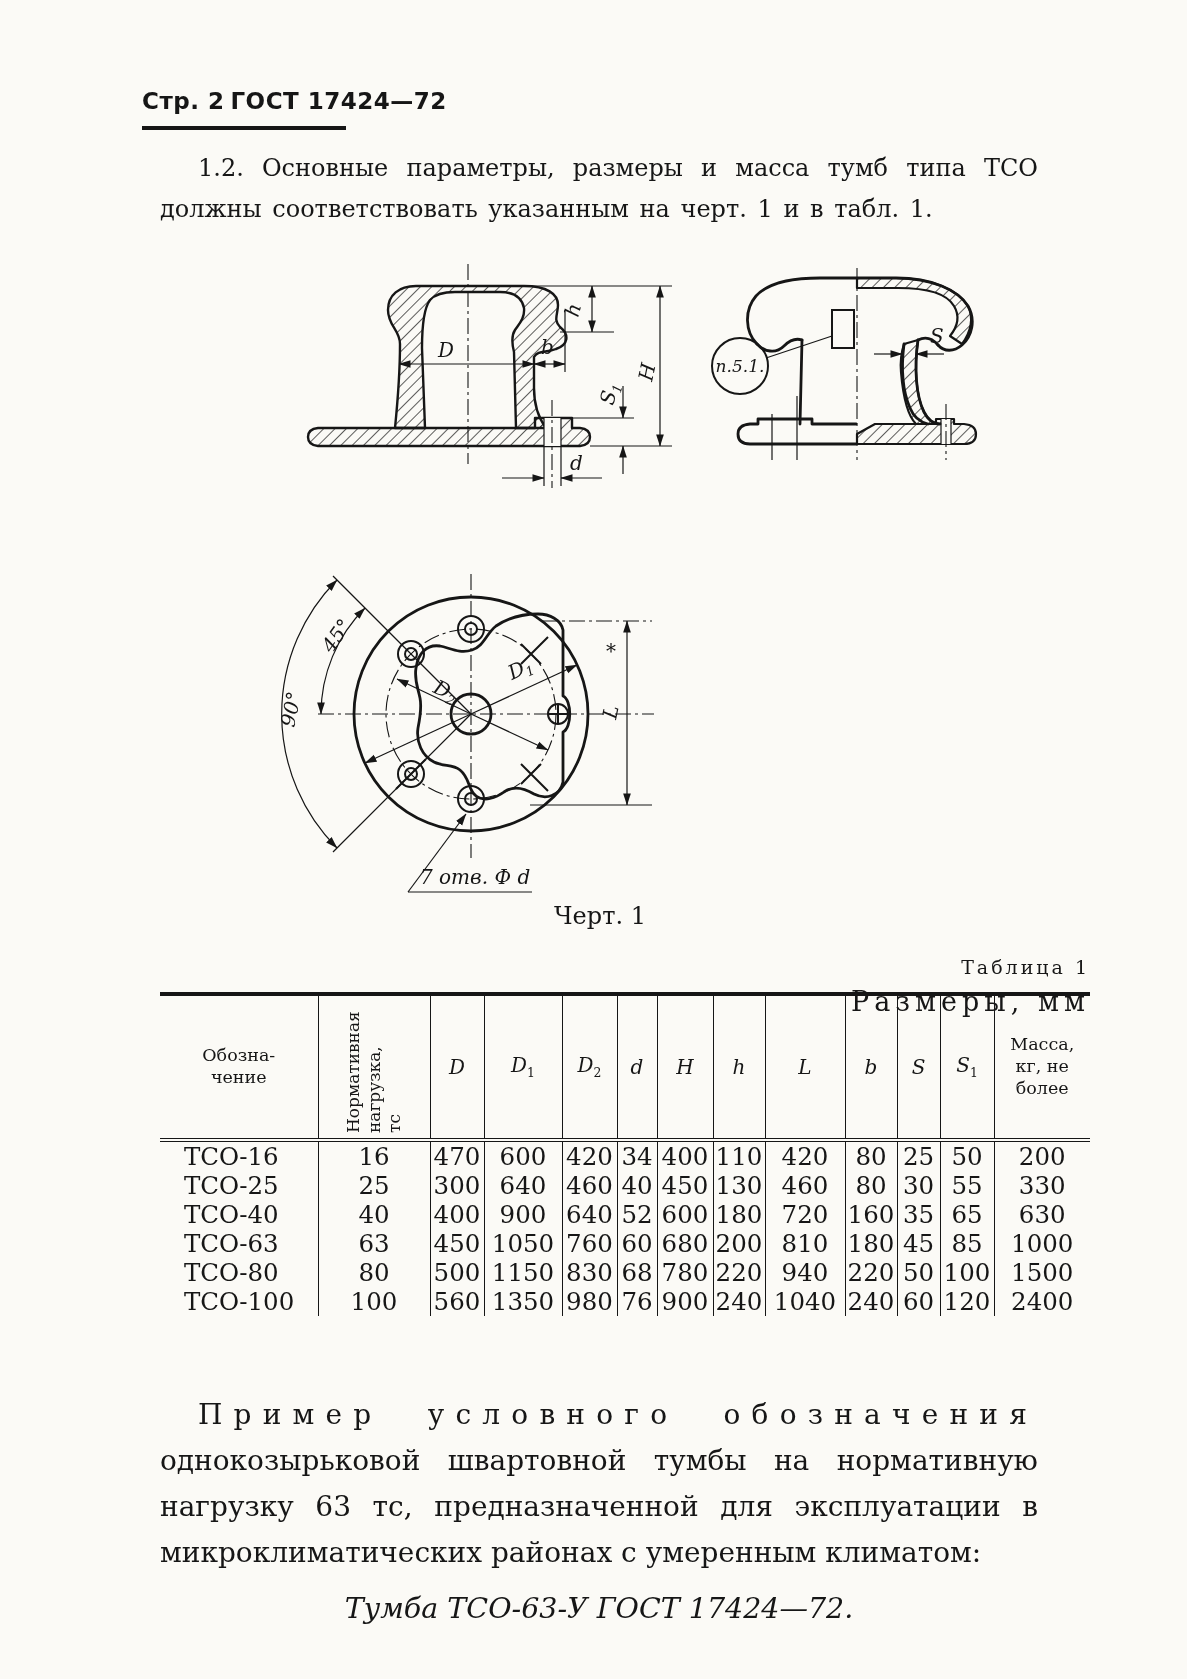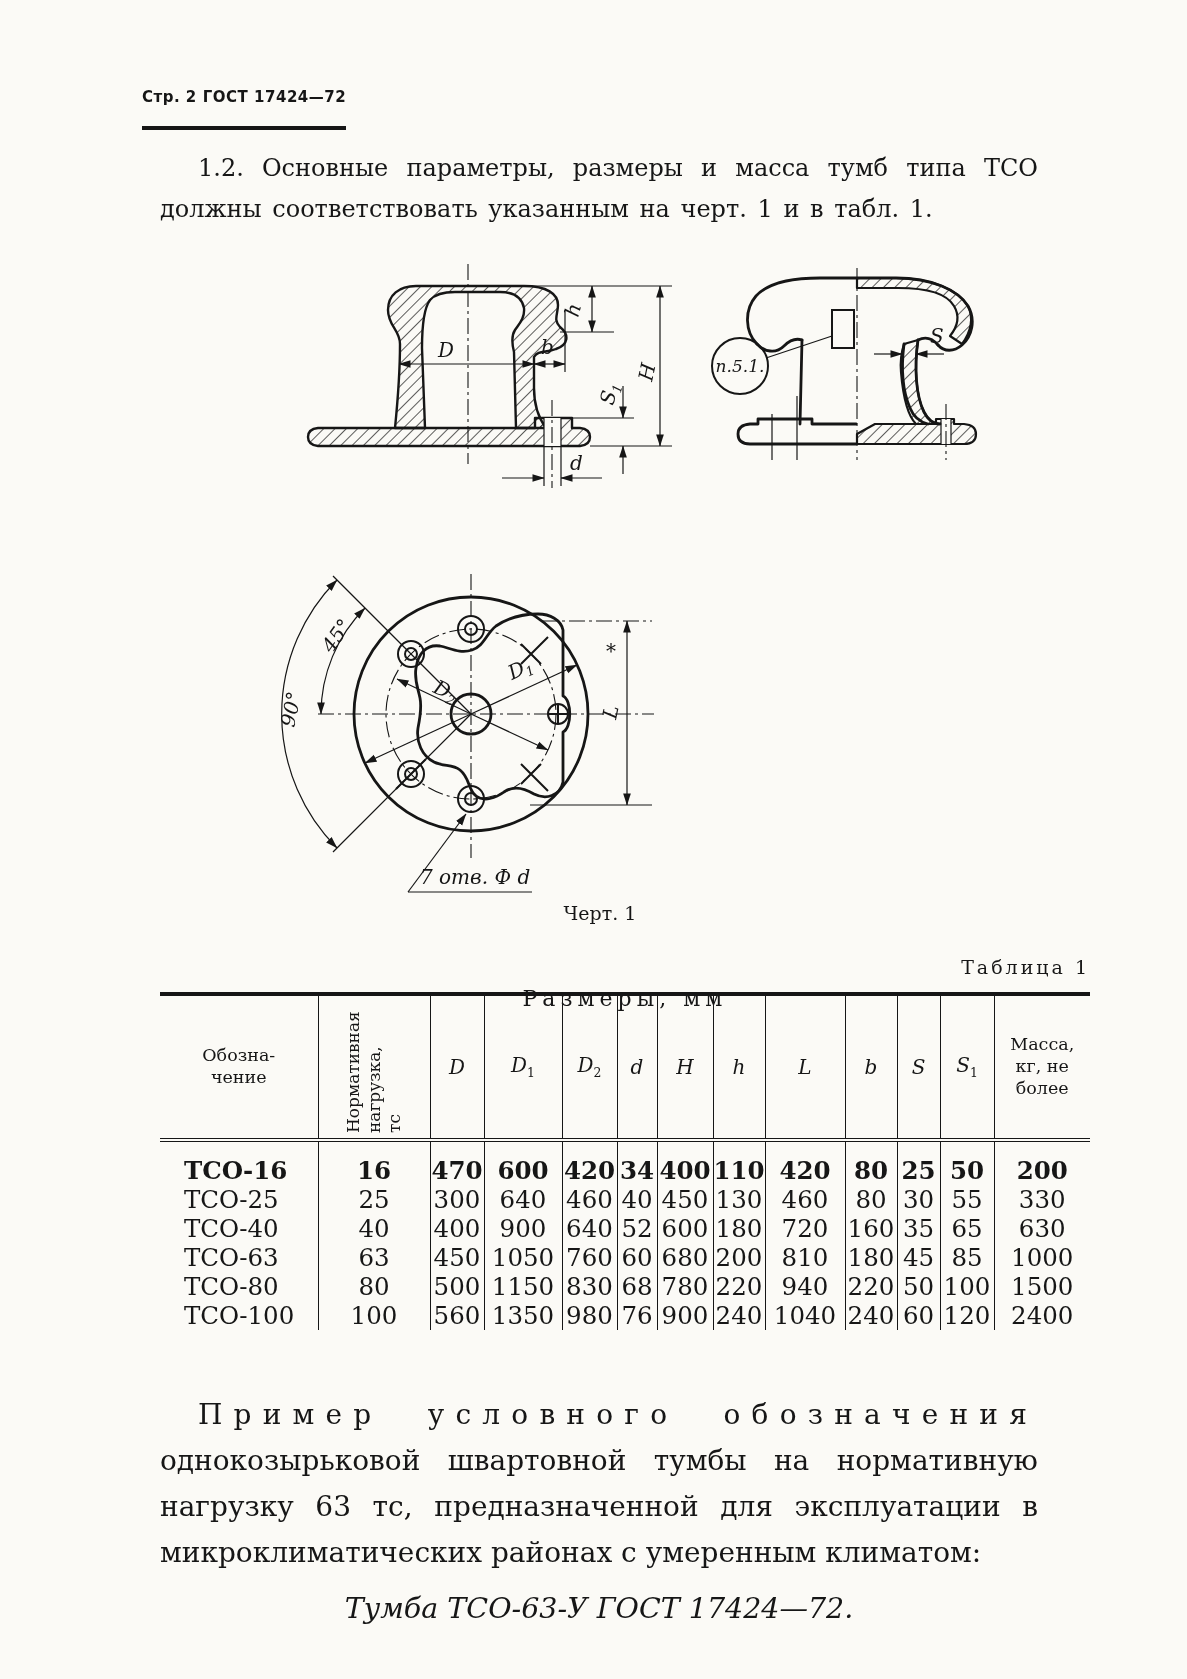--- a/index.html
+++ b/index.html
@@ -5,47 +5,47 @@
   html,body{margin:0;padding:0;}
   body{
     width:1187px;height:1679px;position:relative;
     background:#fbfaf6;color:#161616;
     font-family:"DejaVu Serif","Liberation Serif",serif;
     overflow:hidden;
   }
   .abs{position:absolute;}
   
   .pghead{left:142px;top:88px;font-family:"DejaVu Sans","Liberation Sans",sans-serif;
-    font-weight:bold;font-size:15px;letter-spacing:.5px;}
+    font-weight:bold;font-size:23px;letter-spacing:.5px;}
   .pghead .pl{margin-right:6px;}
   .headrule{left:142px;top:126px;width:204px;height:4px;background:#161616;}
   
   .para12{left:160px;top:148px;width:878px;font-size:24px;line-height:41px;
     text-align:justify;text-indent:38px;word-spacing:3px;}
   
-  .figcap{left:280px;top:902px;width:640px;text-align:center;font-size:19px;}
+  .figcap{left:280px;top:902px;width:640px;text-align:center;font-size:24px;}
   .tabcap{left:160px;top:956px;width:930px;text-align:right;font-size:19px;letter-spacing:3px;}
-  .units{left:160px;top:986px;width:930px;text-align:center;font-size:22px;letter-spacing:5px;}
+  .units{left:160px;top:986px;width:930px;text-align:right;font-size:27px;letter-spacing:5px;}
   
   .gtable{left:160px;top:992px;width:930px;}
   table{border-collapse:collapse;width:930px;table-layout:fixed;
     border-top:4px solid #161616;}
   th,td{padding:0;vertical-align:middle;}
   th{height:142px;font-weight:normal;font-size:17.5px;line-height:1.25;
     text-align:center;white-space:pre-line;border-bottom:4px double #161616;}
   th+th,td+td{border-left:1.8px solid #161616;}
   th.dimh{font-size:20px;}
   th.dimh i{font-style:italic;}
   sub{font-size:.62em;}
   th.loadth{position:relative;}
   th.loadth .vert{position:absolute;left:50%;top:50%;width:132px;
     transform:translate(-50%,-50%) rotate(-90deg);text-align:left;
     font-size:17px;line-height:1.22;white-space:pre-line;}
   tbody td{height:27.5px;font-size:24.5px;text-align:center;}
-  tbody tr:first-child td{padding-top:14px;font-weight:bold;}
+  tbody tr:first-child td{padding-top:0;}
   tbody td.des{text-align:left;padding-left:24px;}
   
   .example{left:160px;top:1392px;width:878px;font-size:28px;line-height:46px;
     text-align:justify;text-indent:38px;}
   .spaced{letter-spacing:.40em;}
   .desig{margin-top:10px;text-align:center;font-style:italic;text-indent:0;
     font-size:28.5px;}
   
   svg{display:block;}
   .ln{stroke:#161616;stroke-width:1.2;fill:none;}

